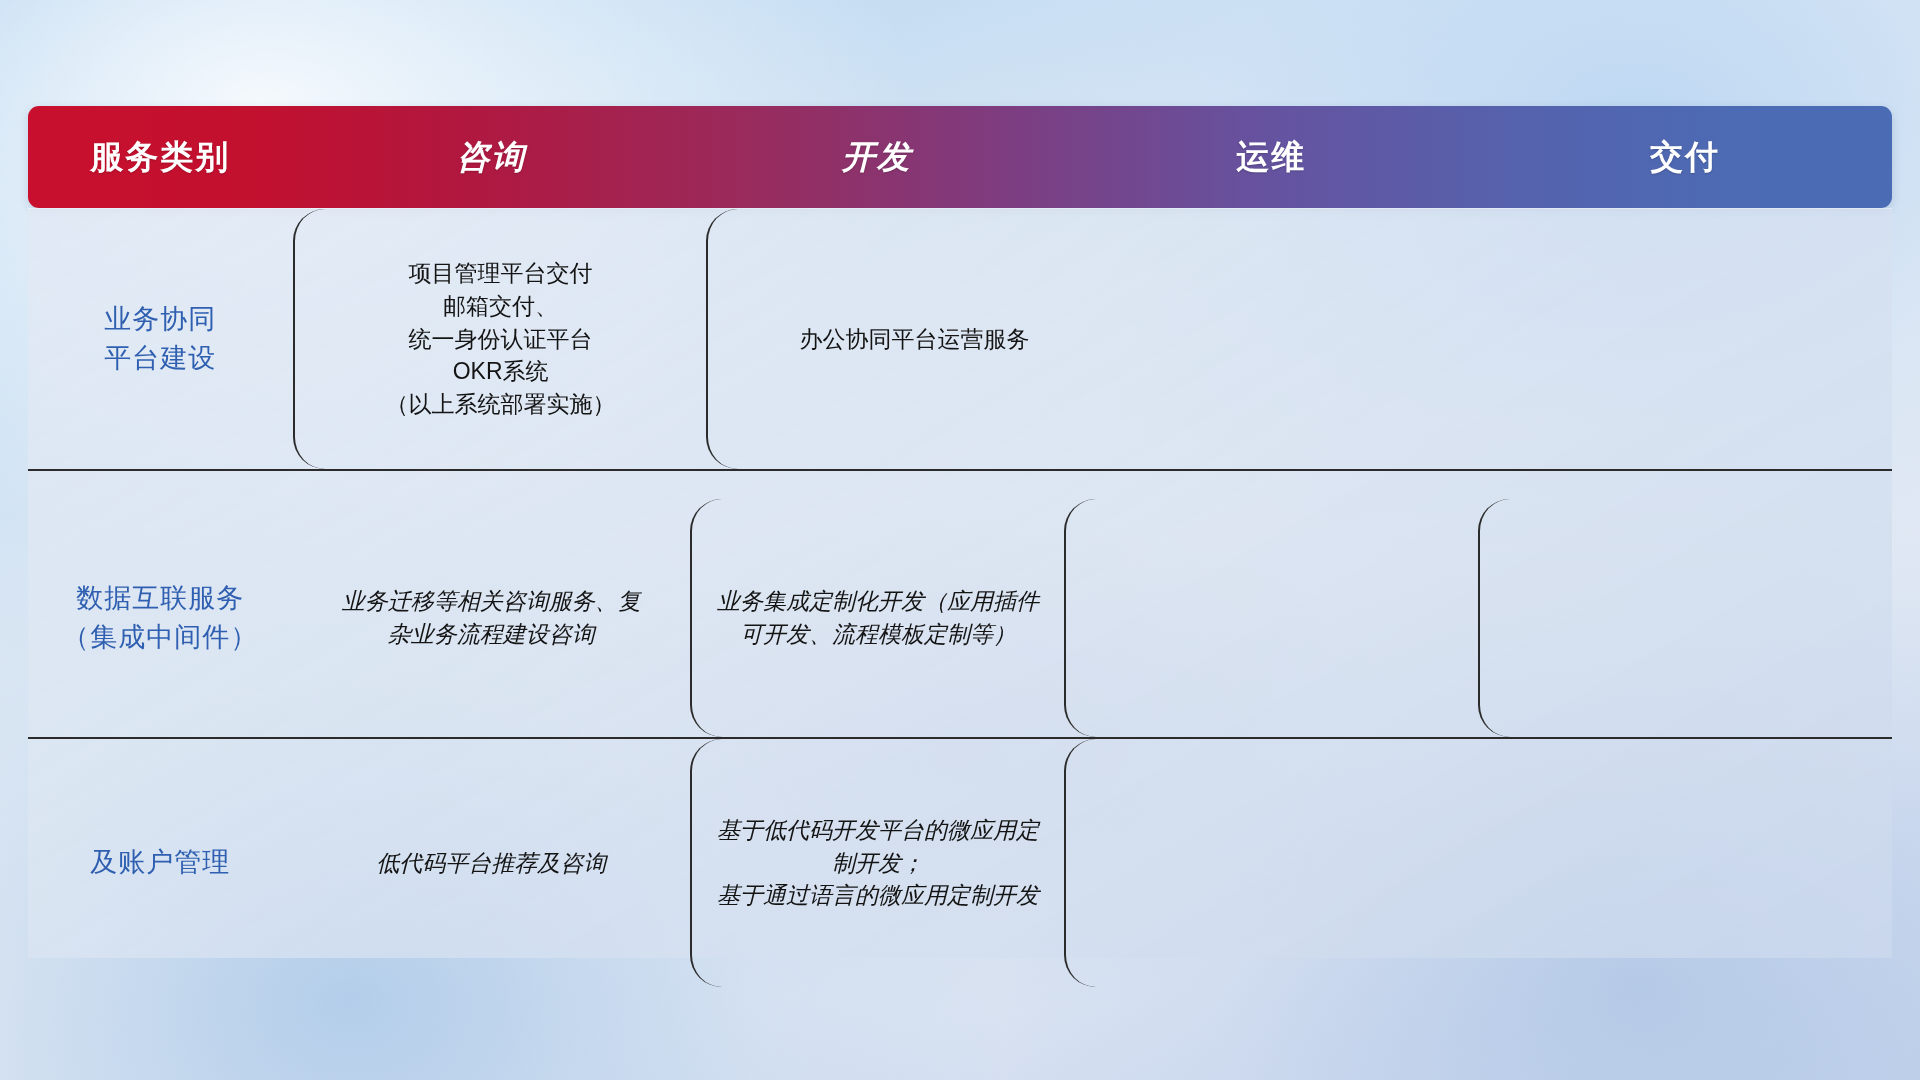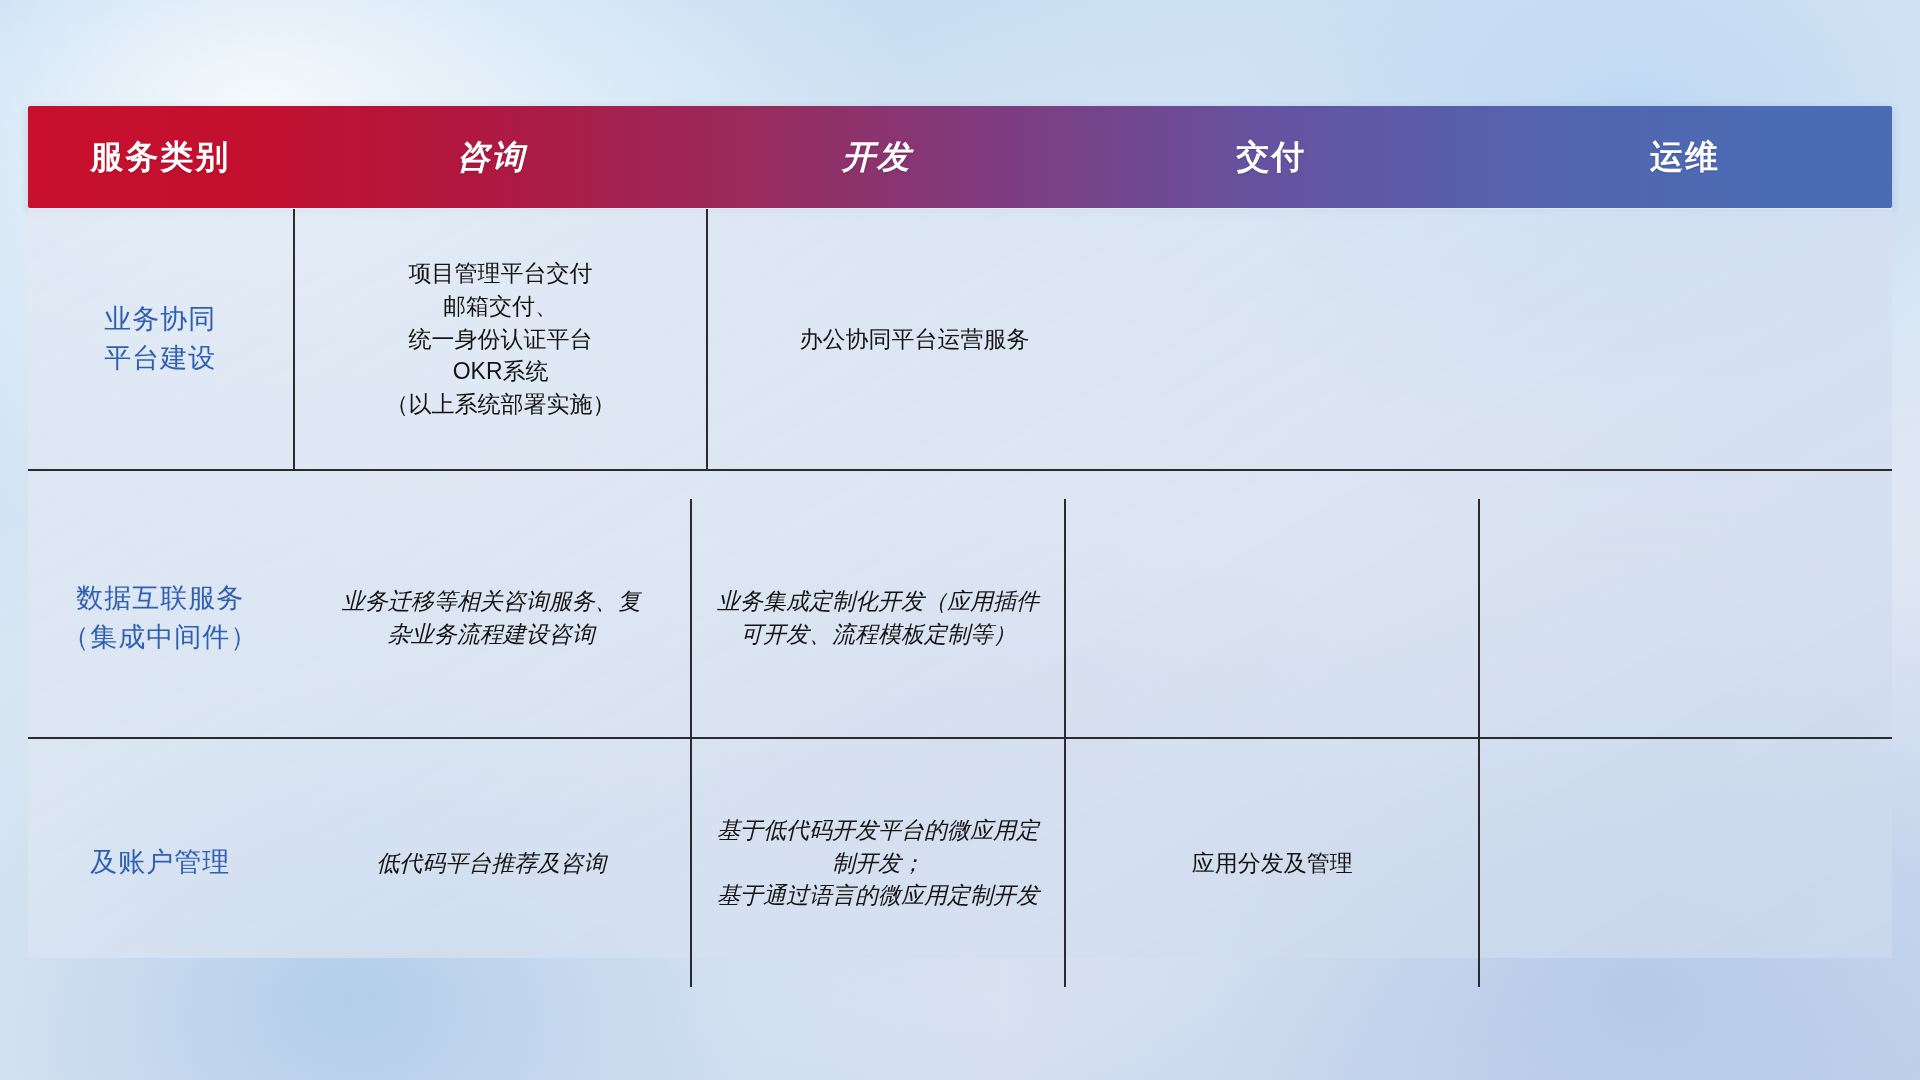--- a/index.html
+++ b/index.html
@@ -39,21 +39,21 @@
 
   
   .board{
     position:absolute;
     left:28px; top:106px; width:1864px; height:852px;
   }
 
   
   .thead{
     position:absolute; left:0; top:0; width:100%; height:102px;
-    border-radius:2px;
+    border-radius:11px;
     background:linear-gradient(90deg,
       #c8102e 0%,
       #c2102f 12%,
       #b01840 24%,
       #9a2a5b 38%,
       #7e3c7f 52%,
       #66529f 66%,
       #5562ad 80%,
       #4c6bb4 92%,
       #4a6cb4 100%);
@@ -89,20 +89,21 @@
   .trow.r1, .trow.r2{ border-bottom:2px solid #2b2b2b; }
 
   .tcell{
     display:flex; align-items:center; justify-content:center;
     padding:6px 22px;
     text-align:center;
     color:#141414;
     font-size:23px;
     line-height:1.42;
     white-space:pre-line;
+    border-radius:32px;
   }
   .tcell.cat{
     color:#2f5fb0;
     font-weight:normal;
     font-size:27px;
     line-height:1.45;
     letter-spacing:1px;
   }
 
   
@@ -124,22 +125,22 @@
 <div class="bg-bloom-3"></div>
 <div class="bg-bloom-4"></div>
 <div class="bg-bloom-5"></div>
 
 <div class="board">
 
   <div class="thead">
     <div class="th c1">服务类别</div>
     <div class="th c2">咨询</div>
     <div class="th c3">开发</div>
+    <div class="th c5">运维</div>
     <div class="th c4">交付</div>
-    <div class="th c5">运维</div>
   </div>
 
   <div class="tbody">
 
     <div class="trow r1">
       <div class="tcell cat c1">业务协同
 平台建设</div>
       <div class="tcell c4 vr">项目管理平台交付
 邮箱交付、
 统一身份认证平台
@@ -158,18 +159,17 @@
       <div class="tcell c4 vr"></div>
       <div class="tcell c5 vr"></div>
     </div>
 
     <div class="trow r3">
       <div class="tcell cat c1">及账户管理</div>
       <div class="tcell c2">低代码平台推荐及咨询</div>
       <div class="tcell c3 vr">基于低代码开发平台的微应用定
 制开发；
 基于通过语言的微应用定制开发</div>
-      <div class="tcell c4 vr">应用分发及管理</div>
       <div class="tcell c5 vr"></div>
     </div>
 
   </div>
 </div>
 
 </body></html>

